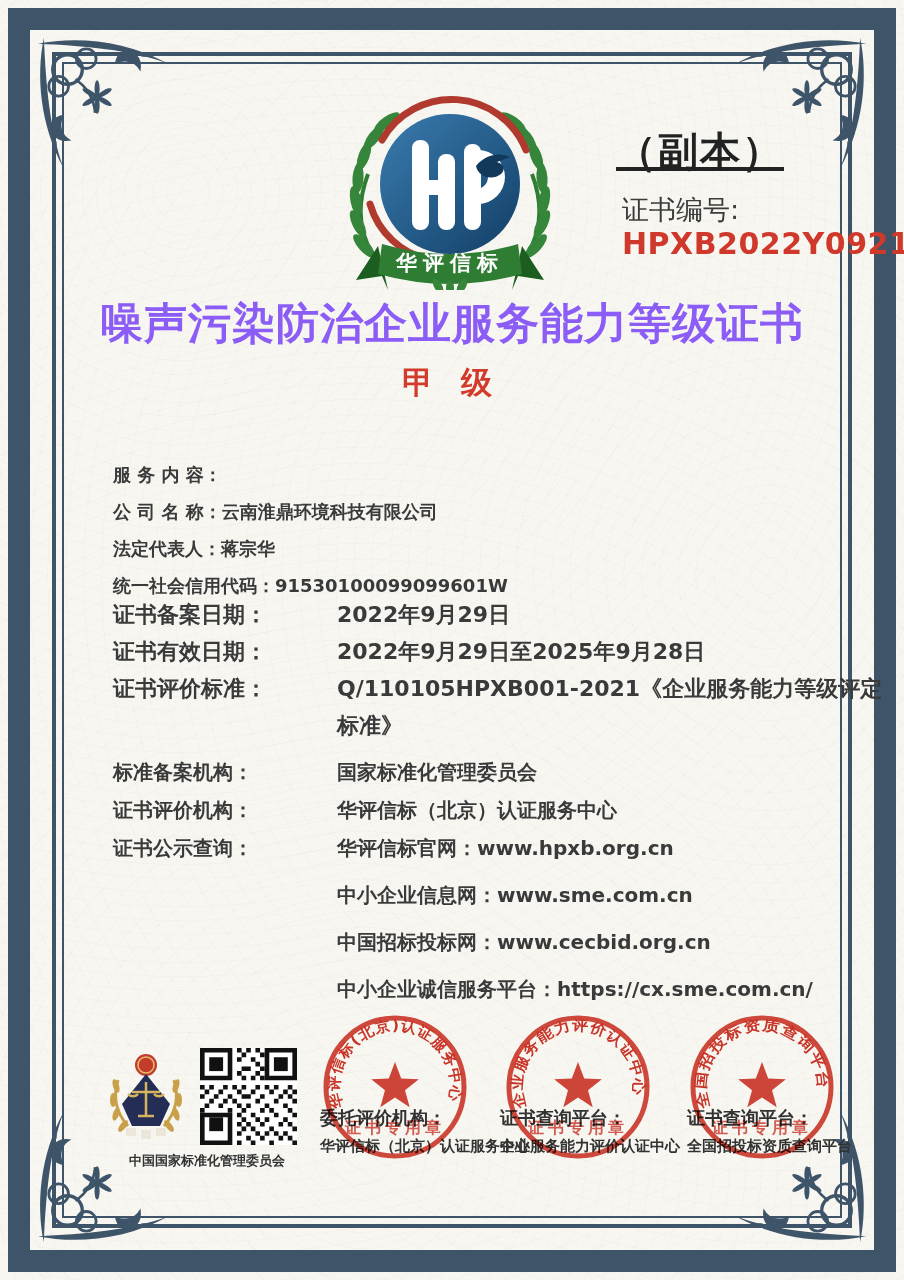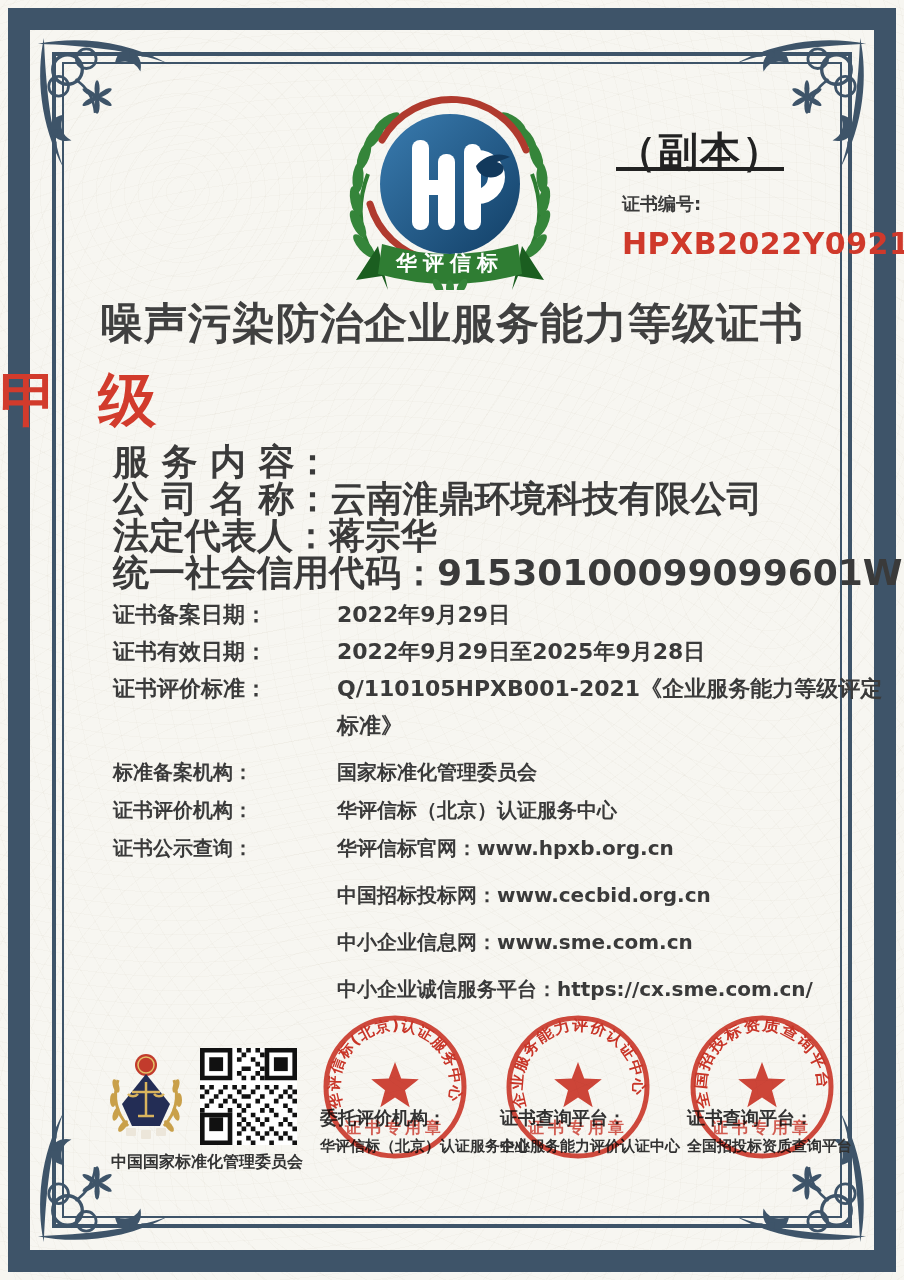--- a/index.html
+++ b/index.html
@@ -26,47 +26,47 @@
   .frame-line2{position:absolute;inset:62px;border:2px solid #3e5469;}
   .corner{position:absolute;width:138px;height:138px;color:#3e5469;}
   .corner.tl{top:34px;left:34px;}
   .corner.tr{top:34px;right:34px;transform:scaleX(-1);}
   .corner.bl{bottom:34px;left:34px;transform:scaleY(-1);}
   .corner.br{bottom:34px;right:34px;transform:scale(-1,-1);}
 
   
   .logo{position:absolute;left:338px;top:88px;width:224px;height:202px;}
   .copy-label{position:absolute;left:616px;top:124px;font-size:40px;font-weight:700;color:#222;letter-spacing:2px;text-decoration:underline;}
-  .certno-label{position:absolute;left:622px;top:192px;font-size:18px;font-weight:700;color:#3b3b3b;}
+  .certno-label{position:absolute;left:622px;top:192px;font-size:27px;font-weight:400;color:#3b3b3b;}
   .certno-value{position:absolute;left:622px;top:226px;font-size:30px;font-weight:700;color:#cf392b;letter-spacing:.5px;}
 
   .title{position:absolute;left:0;top:295px;width:904px;text-align:center;
-    font-size:43px;font-weight:800;color:#404040;letter-spacing:1px;}
-  .grade{position:absolute;left:0;top:362px;width:904px;text-align:left;
-    font-size:58px;font-weight:800;color:#d23b2c;letter-spacing:10px;}
+    font-size:43px;font-weight:800;color:#8b5cf6;letter-spacing:1px;}
+  .grade{position:absolute;left:0;top:362px;width:904px;text-align:center;
+    font-size:31px;font-weight:800;color:#d23b2c;letter-spacing:10px;font-family:Liberation Serif, serif;}
 
   
   .block{position:absolute;left:113px;color:#3a3a3a;font-weight:700;}
   .row{display:flex;align-items:flex-start;}
   .row .lbl{flex:0 0 auto;white-space:pre;}
   .row .val{flex:0 1 auto;}
-  .b1{top:443px;font-size:36px;line-height:37px;}
+  .b1{top:456px;font-size:18px;line-height:37px;}
   .b2{top:596px;font-size:22px;line-height:37px;}
   .b2 .lbl{width:224px;}
   .b2 .val{max-width:548px;}
   .b3{top:753px;font-size:20px;line-height:38px;}
   .b3 .lbl{width:224px;}
   .b3 .row.query{margin-top:9px;}
 
   
   .authority{position:absolute;left:92px;top:1040px;width:230px;}
   .emblem{position:absolute;left:12px;top:10px;width:84px;height:92px;}
   .qr{position:absolute;left:108px;top:8px;width:97px;height:97px;background:#fff;}
   .authority-label{position:absolute;left:0;top:112px;width:230px;text-align:center;
-    font-size:16px;font-weight:700;color:#333;}
+    font-size:13px;font-weight:700;color:#333;}
 
   .seal-caption{position:absolute;z-index:1;color:#323232;font-weight:700;font-size:15px;line-height:28px;}
   .seal-caption .cap-title{font-size:18px;font-family:Liberation Serif, serif;}
   .seal{position:absolute;z-index:2;width:154px;height:154px;mix-blend-mode:multiply;}
   .seal svg{overflow:visible;}
   .seal-ring{font-size:14.5px;font-weight:700;fill:#d0372a;letter-spacing:1px;}
   .seal-inner{font-size:16px;font-weight:700;fill:rgba(208,55,42,.8);letter-spacing:4px;}
 </style>
 </head>
 <body>
@@ -218,25 +218,25 @@
   <div class="row">
     <span class="lbl">证书评价机构：</span>
     <span class="val">华评信标（北京）认证服务中心</span>
   </div>
   <div class="row">
     <span class="lbl">证书公示查询：</span>
     <span class="val">华评信标官网：www.hpxb.org.cn</span>
   </div>
   <div class="row query">
     <span class="lbl"></span>
-    <span class="val">中国招标投标网：www.cecbid.org.cn</span>
+    <span class="val">中小企业信息网：www.sme.com.cn</span>
   </div>
   <div class="row query">
     <span class="lbl"></span>
-    <span class="val">中小企业信息网：www.sme.com.cn</span>
+    <span class="val">中国招标投标网：www.cecbid.org.cn</span>
   </div>
   <div class="row query">
     <span class="lbl"></span>
     <span class="val">中小企业诚信服务平台：https://cx.sme.com.cn/</span>
   </div>
 </div>
 
 <div class="authority">
   <svg class="emblem" viewBox="0 0 84 92">
     <g fill="none" stroke="#c9a04a" stroke-width="3">

